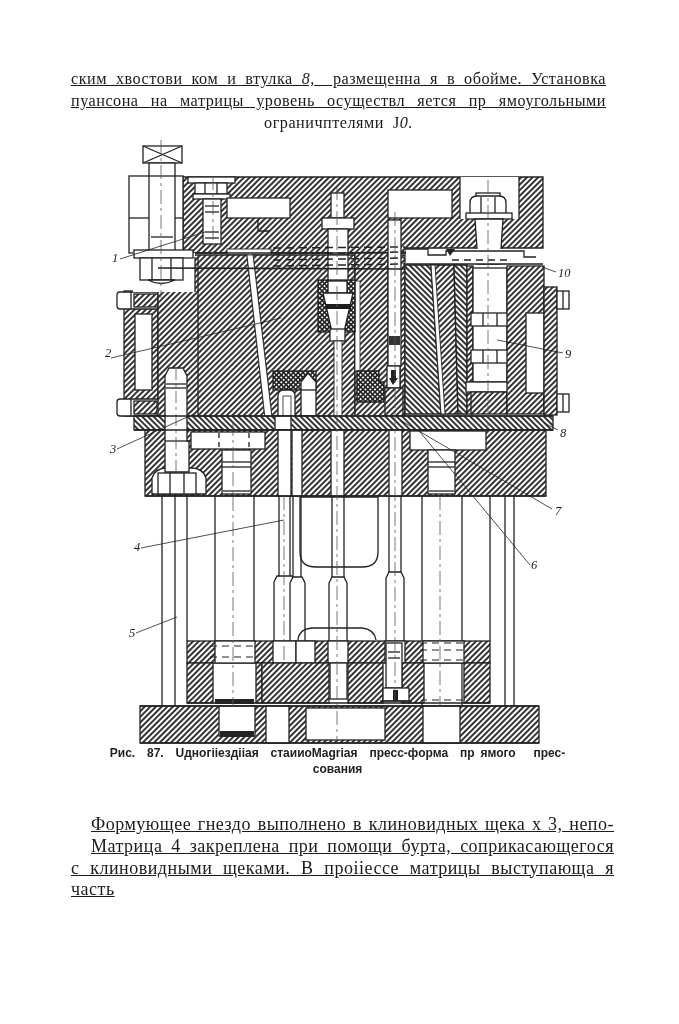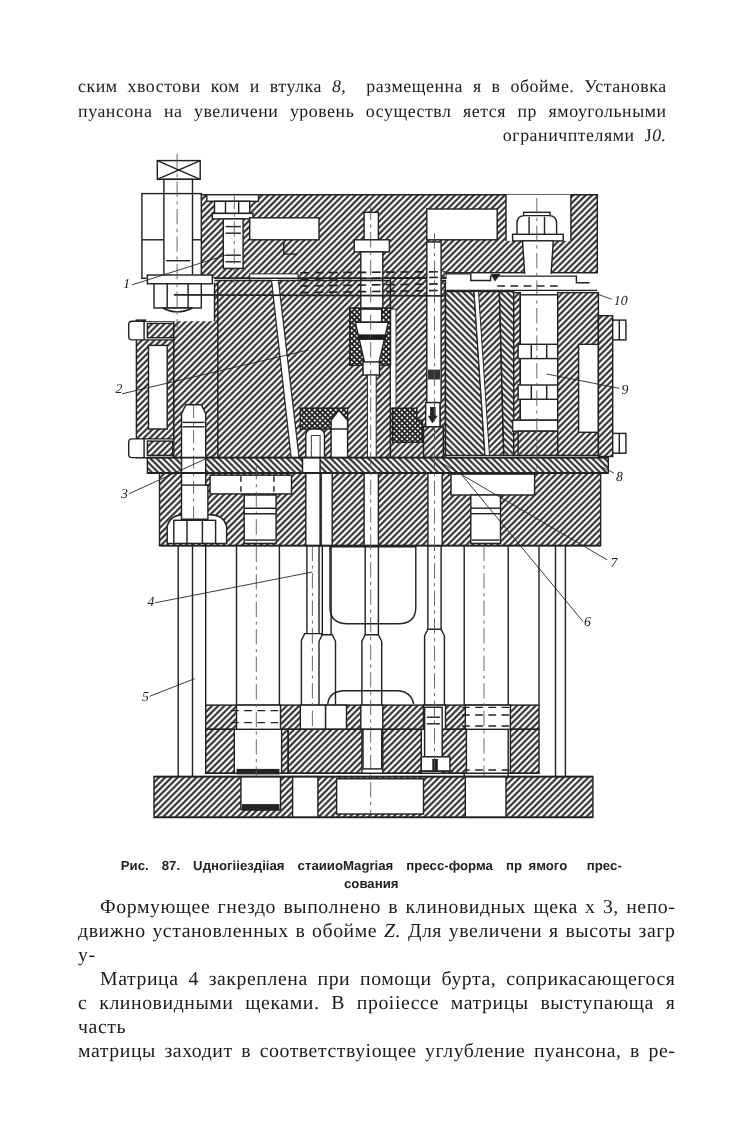--- a/index.html
+++ b/index.html
@@ -2,34 +2,34 @@
 <html><head>
 <meta charset="utf-8">
 <style>
   html,body{margin:0;padding:0;}
   body{width:679px;height:1024px;background:#ffffff;position:relative;overflow:hidden;
        font-family:"Liberation Serif", serif;color:#1b1b1b;}
   .para{position:absolute;left:71px;width:535px;font-size:16.2px;line-height:21.8px;
         letter-spacing:0.5px;}
   .para2{position:absolute;left:71px;width:543px;font-size:18px;line-height:21.8px;
         letter-spacing:0.5px;}
-  .jl{text-align:justify;text-align-last:justify;white-space:normal;}
-  .nl{text-align:right;}
+  .jl{text-align:justify;text-align-last:justify;white-space:normal;text-decoration:underline;}
+  .nl{text-align:center;}
   .ind{text-indent:20px;}
   .cap{position:absolute;left:90px;width:495px;text-align:center;
        font-family:"Liberation Sans", sans-serif;font-weight:bold;font-size:12px;word-spacing:2.6px;
        line-height:15.5px;color:#222;}
   svg{position:absolute;left:0;top:0;}
 </style>
 </head>
 <body>
 
 <div class="para" style="top:69px;">
   <div class="jl">ским хвостови ком и втулка <i>8,</i>&nbsp; размещенна я в обойме. Установка</div>
-  <div class="jl">пуансона на увеличени уровень осуществл яется пр ямоугольными</div>
+  <div class="jl">пуансона на матрицы уровень осуществл яется пр ямоугольными</div>
   <div class="nl">ограничптелями &nbsp;J<i>0.</i></div>
 </div>
 
 <svg width="679" height="1024" viewBox="0 0 679 1024">
   <defs>
     <pattern id="h1" width="4" height="4" patternUnits="userSpaceOnUse" patternTransform="rotate(45)">
       <rect width="4" height="4" fill="#ffffff"></rect>
       <line x1="2" y1="0" x2="2" y2="4" stroke="#1e1e1e" stroke-width="1.8"></line>
     </pattern>
     <pattern id="h2" width="4" height="4" patternUnits="userSpaceOnUse" patternTransform="rotate(-45)">
@@ -437,21 +437,19 @@
     <text x="134" y="551">4</text>
     <text x="129" y="637">5</text>
     <text x="531" y="569">6</text>
     <text x="555" y="515">7</text>
     <text x="560" y="437">8</text>
     <text x="565" y="358">9</text>
     <text x="558" y="277">10</text>
   </g>
 </svg>
 
-<div class="cap" style="top:780px;">Рис. &nbsp;87. &nbsp;Uдногiiездiiая &nbsp;стаииоMagrіая &nbsp;пресс-форма &nbsp;пр ямого &nbsp;&nbsp;прес-<br>сования</div>
+<div class="cap" style="top:746px;">Рис. &nbsp;87. &nbsp;Uдногiiездiiая &nbsp;стаииоMagrіая &nbsp;пресс-форма &nbsp;пр ямого &nbsp;&nbsp;прес-<br>сования</div>
 
 <div class="para2" style="top:814px;">
   <div class="jl ind">Формующее гнездо выполнено в клиновидных щека х 3, непо-</div>
-  <div class="jl">движно установленных в обойме <i>Z.</i> Для увеличени я высоты загр у-</div>
   <div class="jl ind">Матрица 4 закреплена при помощи бурта, соприкасающегося</div>
   <div class="jl">с клиновидными щеками. В проiiессе матрицы выступающа я часть</div>
-  <div class="jl">матрицы заходит в соответствуіощее углубление пуансона, в ре-</div>
 </div>
 
 </body></html>

